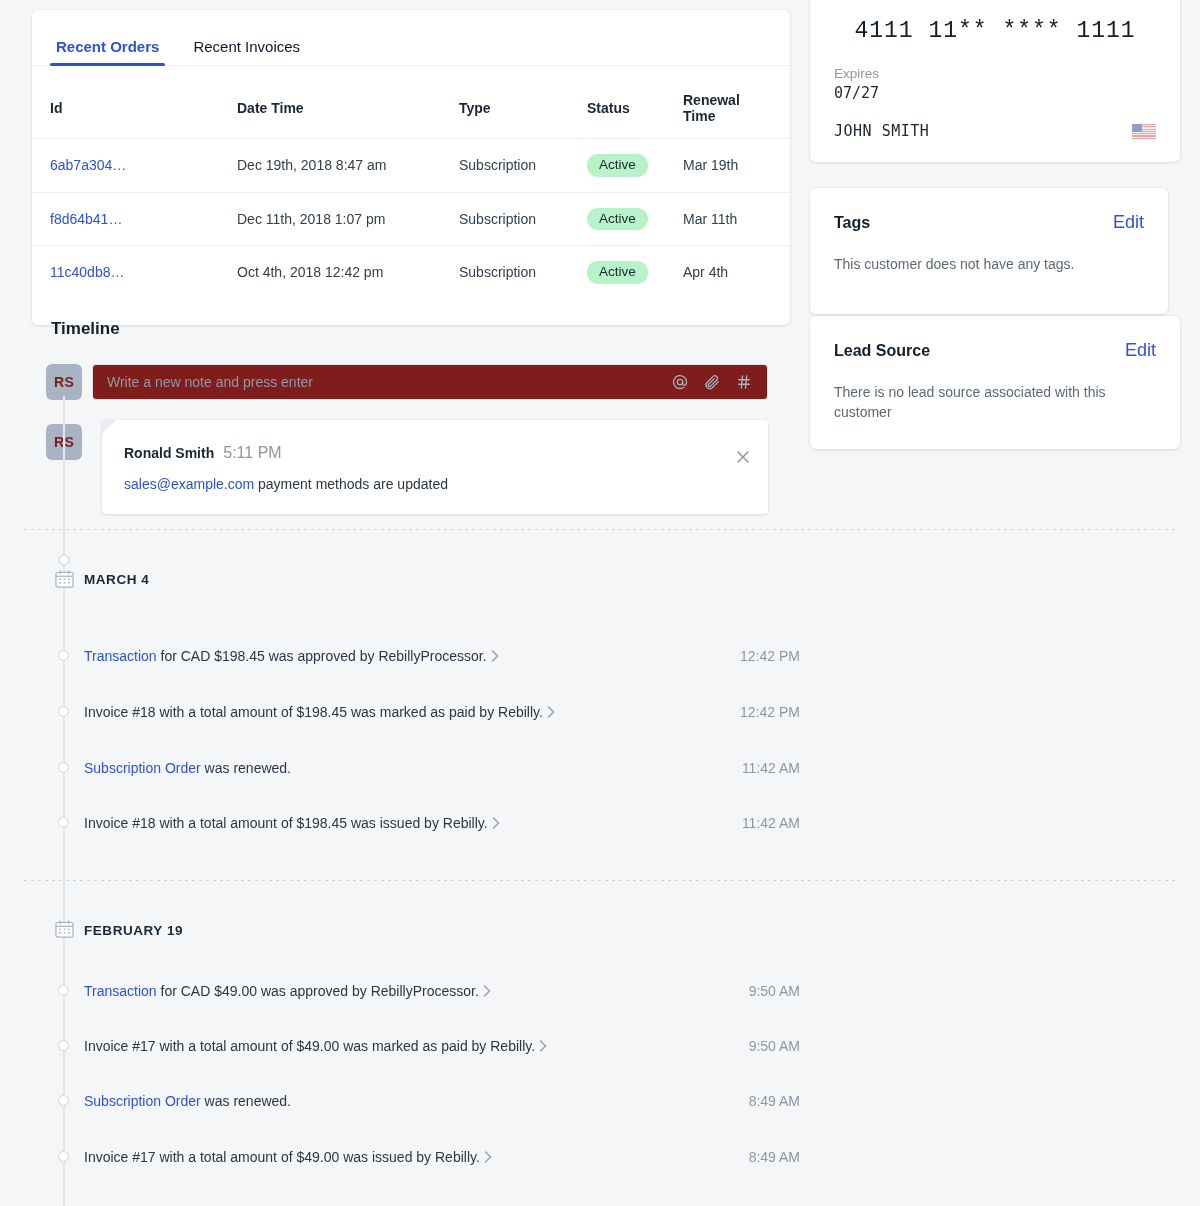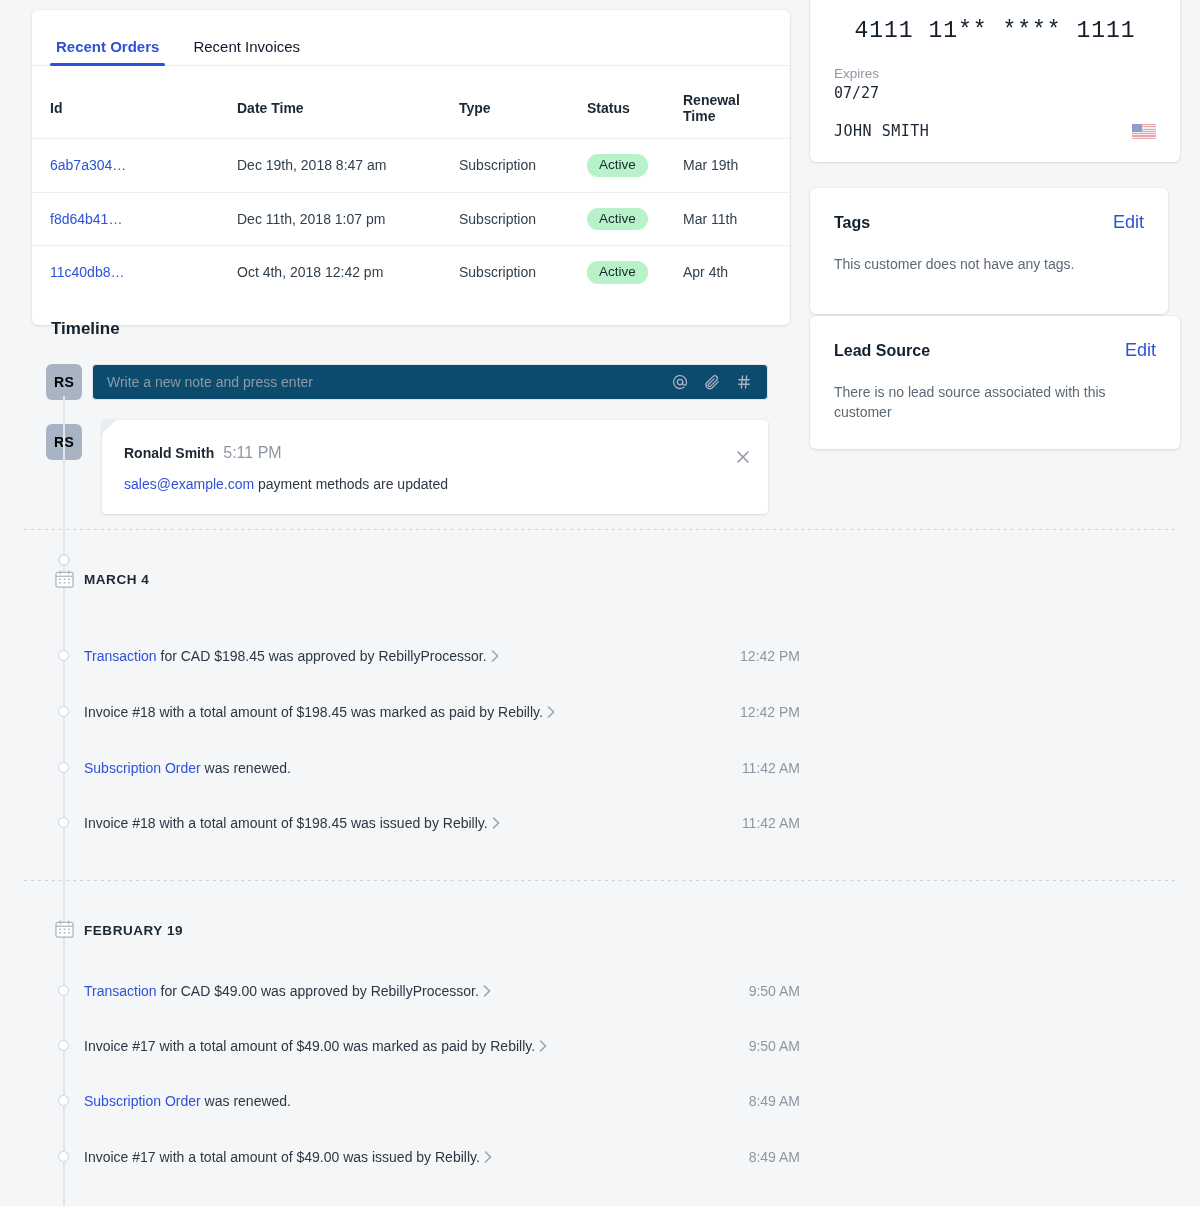--- a/index.html
+++ b/index.html
@@ -57,29 +57,29 @@
   .table-pad { height: 26px; }
 
   
   .timeline-wrap { position: absolute; left: 0; top: 308px; width: 1200px; }
   .timeline-title { position: absolute; left: 51px; top: 11px; font-size: 17px; font-weight: 700; color: #12202e; }
 
   .tl-axis { position: absolute; left: 63px; top: 396px; width: 2px; height: 810px; background: #e2e6ea; }
 
   .avatar {
     position: absolute; width: 36px; height: 36px; border-radius: 6px;
-    background: #a8b4c4; color: #000000; font-size: 14px; font-weight: 600;
+    background: #a8b4c4; color: #7f1d1d; font-size: 14px; font-weight: 600;
     display: flex; align-items: center; justify-content: center; letter-spacing: .4px;
   }
   .avatar-composer { left: 46px; top: 56px; }
   .avatar-note { left: 46px; top: 116px; }
 
   .composer {
     position: absolute; left: 92px; top: 56px; width: 676px; height: 36px;
-    background: #0c4a6e; border: 1px solid #e0e4e8; border-radius: 4px;
+    background: #7f1d1d; border: 1px solid #e0e4e8; border-radius: 4px;
     display: flex; align-items: center; padding: 0 10px 0 14px;
   }
   .composer-placeholder { flex: 1; font-size: 14px; color: #8f99a5; }
   .composer-icons { display: flex; align-items: center; gap: 14px; padding-right: 4px; }
   .cicon { color: #a9b4c0; display: flex; align-items: center; }
 
   .note-card {
     position: absolute; left: 102px; top: 112px; width: 666px;
     background: #ffffff; border-radius: 4px; padding: 24px 22px 22px 22px;
     box-shadow: 0 0 0 1px rgba(63,63,68,0.03), 0 1px 3px rgba(63,63,68,0.12);

